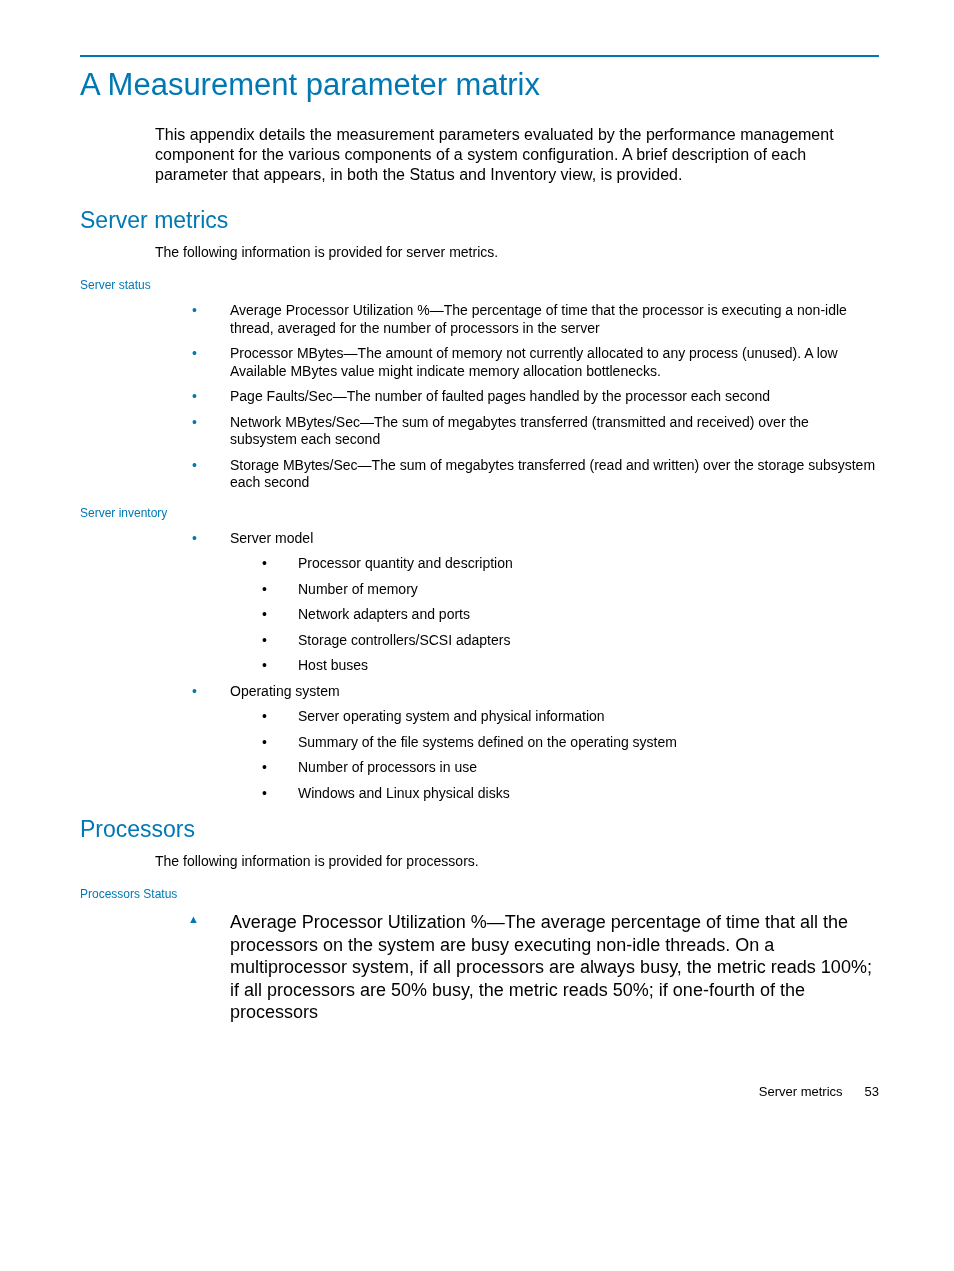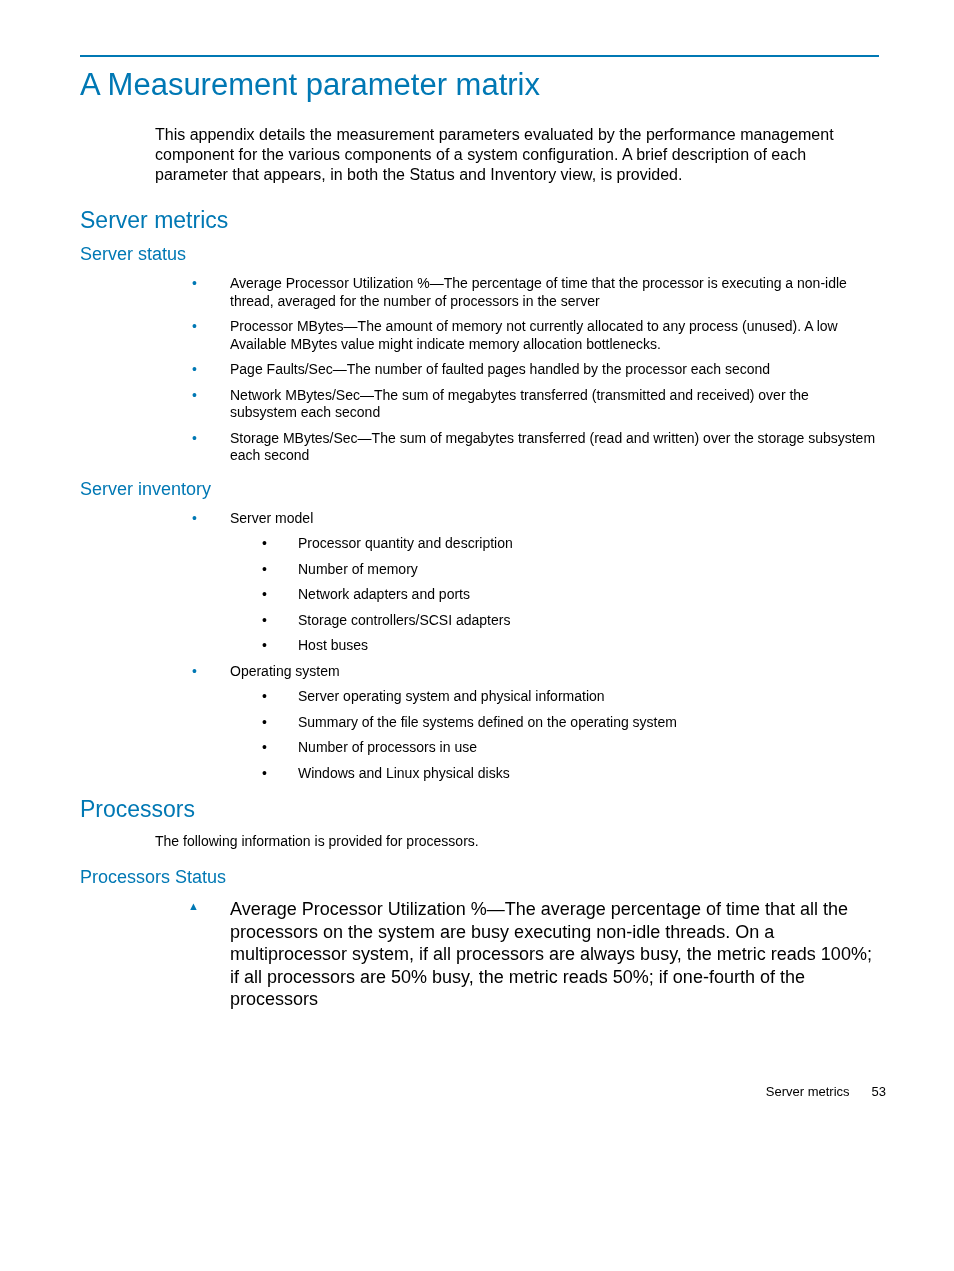--- a/index.html
+++ b/index.html
@@ -38,21 +38,21 @@
     color: #0078b4;
     margin-bottom: 10px;
     margin-top: 6px;
   }
   .section-intro {
     font-size: 14px;
     margin-left: 75px;
     margin-bottom: 18px;
   }
   h3.subsection {
-    font-size: 18px;
+    font-size: 12px;
     font-weight: 400;
     color: #0078b4;
     margin-bottom: 10px;
     margin-top: 6px;
   }
   ul.bullets {
     list-style: none;
     margin-left: 112px;
     margin-bottom: 14px;
   }
@@ -106,36 +106,37 @@
     content: "▲";
     position: absolute;
     left: -4px;
     top: 2px;
     color: #0078b4;
     font-size: 11px;
   }
   .footer {
     position: absolute;
     bottom: 42px;
-    right: 68px;
+    right: 75px;
     font-size: 13px;
   }
   .footer .sec { margin-right: 22px; }
 </style>
 </head>
 <body>
 
 <div class="page">
   <div class="rule"></div>
 
   <h1 class="title">A Measurement parameter matrix</h1>
 
   <p class="intro">This appendix details the measurement parameters evaluated by the performance management component for the various components of a system configuration. A brief description of each parameter that appears, in both the Status and Inventory view, is provided.</p>
 
   <h2 class="section">Server metrics</h2>
+  <p class="section-intro">The following information is provided for server metrics.</p>
 
   <h3 class="subsection">Server status</h3>
   <ul class="bullets">
     <li>Average Processor Utilization %—The percentage of time that the processor is executing a non-idle thread, averaged for the number of processors in the server</li>
     <li>Processor MBytes—The amount of memory not currently allocated to any process (unused). A low Available MBytes value might indicate memory allocation bottlenecks.</li>
     <li>Page Faults/Sec—The number of faulted pages handled by the processor each second</li>
     <li>Network MBytes/Sec—The sum of megabytes transferred (transmitted and received) over the subsystem each second</li>
     <li>Storage MBytes/Sec—The sum of megabytes transferred (read and written) over the storage subsystem each second</li>
   </ul>
 

